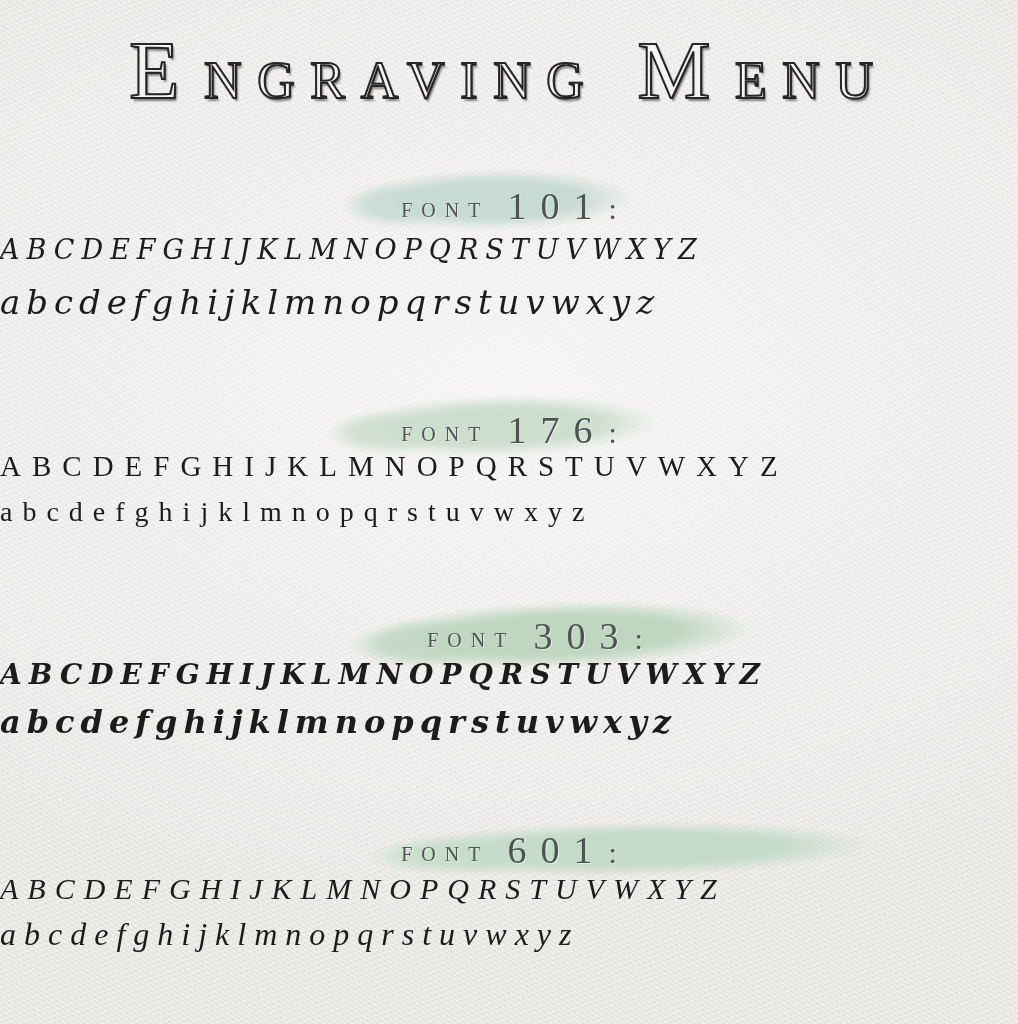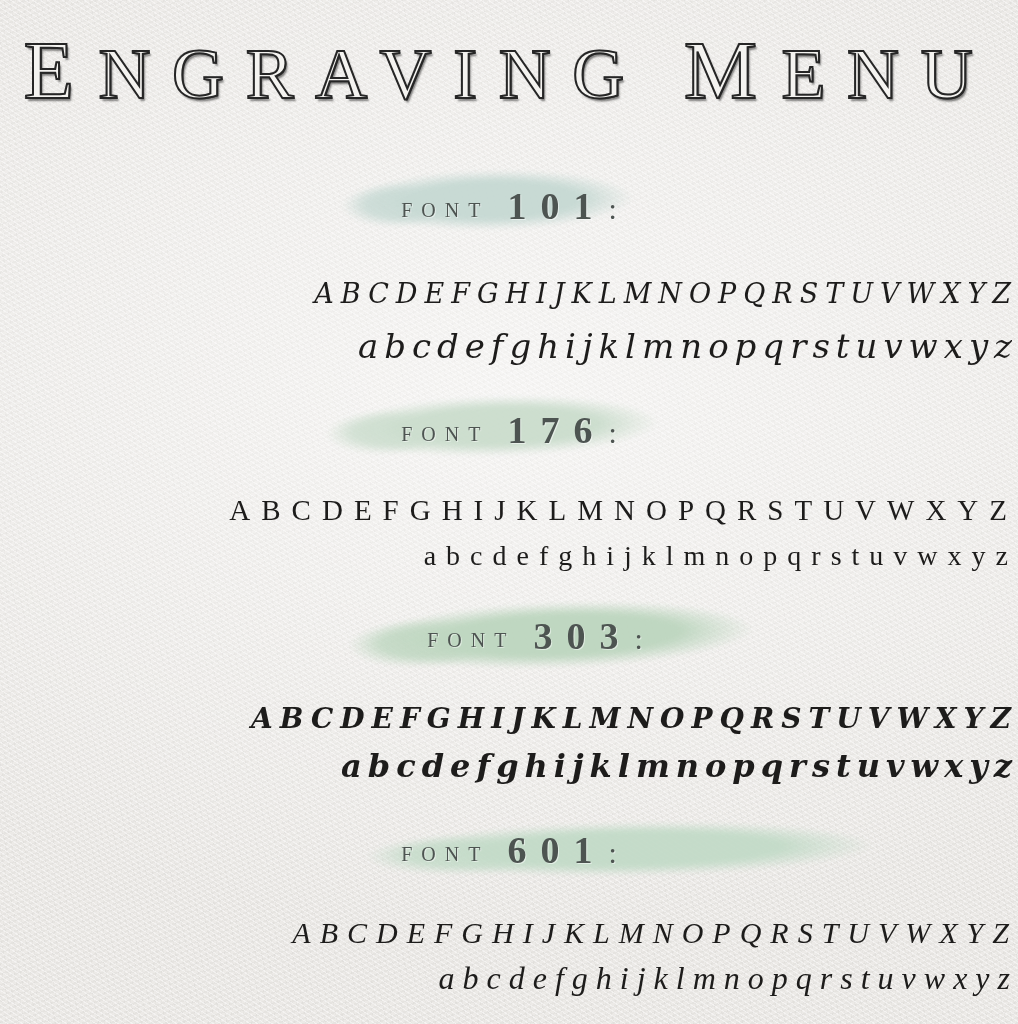--- a/index.html
+++ b/index.html
@@ -25,21 +25,21 @@
   .title .lead, .title .rest {
     color: #f4f3f0;
     -webkit-text-stroke: 2px #262626;
     text-shadow: 2px 3px 2px rgba(35,35,35,0.55),
                  1px 1px 0 rgba(35,35,35,0.85),
                  -1px -1px 0 rgba(35,35,35,0.35);
     letter-spacing: 0.30em;
     vertical-align: baseline;
   }
   .title .lead { font-size: 82px; line-height: 82px; }
-  .title .rest { font-size: 72px; line-height: 82px; }
+  .title .rest { font-size: 52px; line-height: 82px; }
   .title .word2 { margin-left: 34px; }
 
   
   .brush {
     position: absolute;
     border-radius: 48% 52% 55% 45% / 58% 62% 42% 50%;
     background: radial-gradient(closest-side, var(--brush) 62%, rgba(255,255,255,0) 100%);
     filter: blur(2px);
     opacity: 0.95;
   }
@@ -53,29 +53,28 @@
   }
 
   .label-row {
     position: absolute; left: 0; width: 100%;
     text-align: center; white-space: nowrap;
     color: #4d5451;
     text-shadow: 1px 1px 0 rgba(255,255,255,0.5);
     user-select: none;
   }
   .label-word   { font-size: 20px; letter-spacing: 9px;  vertical-align: 2px; }
-  .label-number { font-size: 38px; letter-spacing: 14px; margin-left: 18px; font-weight: bold; }
+  .label-number { font-size: 38px; letter-spacing: 14px; margin-left: 18px; }
   .label-colon  { font-size: 30px; margin-left: 2px; }
 
   .alpha-row {
     position: absolute; left: 0; width: 100%;
-    text-align: right; white-space: nowrap;
+    text-align: left; white-space: nowrap;
     color: #1d1c1b;
     user-select: none;
-    margin-top: 44px;
   }
 
   
   .f101-upper { font-family: "DejaVu Serif", serif; font-style: italic; font-size: 27px; letter-spacing: 7px; }
   .f101-lower { font-family: "DejaVu Serif", serif; font-style: italic; font-size: 34px; letter-spacing: 6px; }
 
   
   .f202-upper { font-family: "Liberation Serif", serif; font-size: 29px; letter-spacing: 11px; }
   .f202-lower { font-family: "Liberation Serif", serif; font-size: 28px; letter-spacing: 10px; }
 

